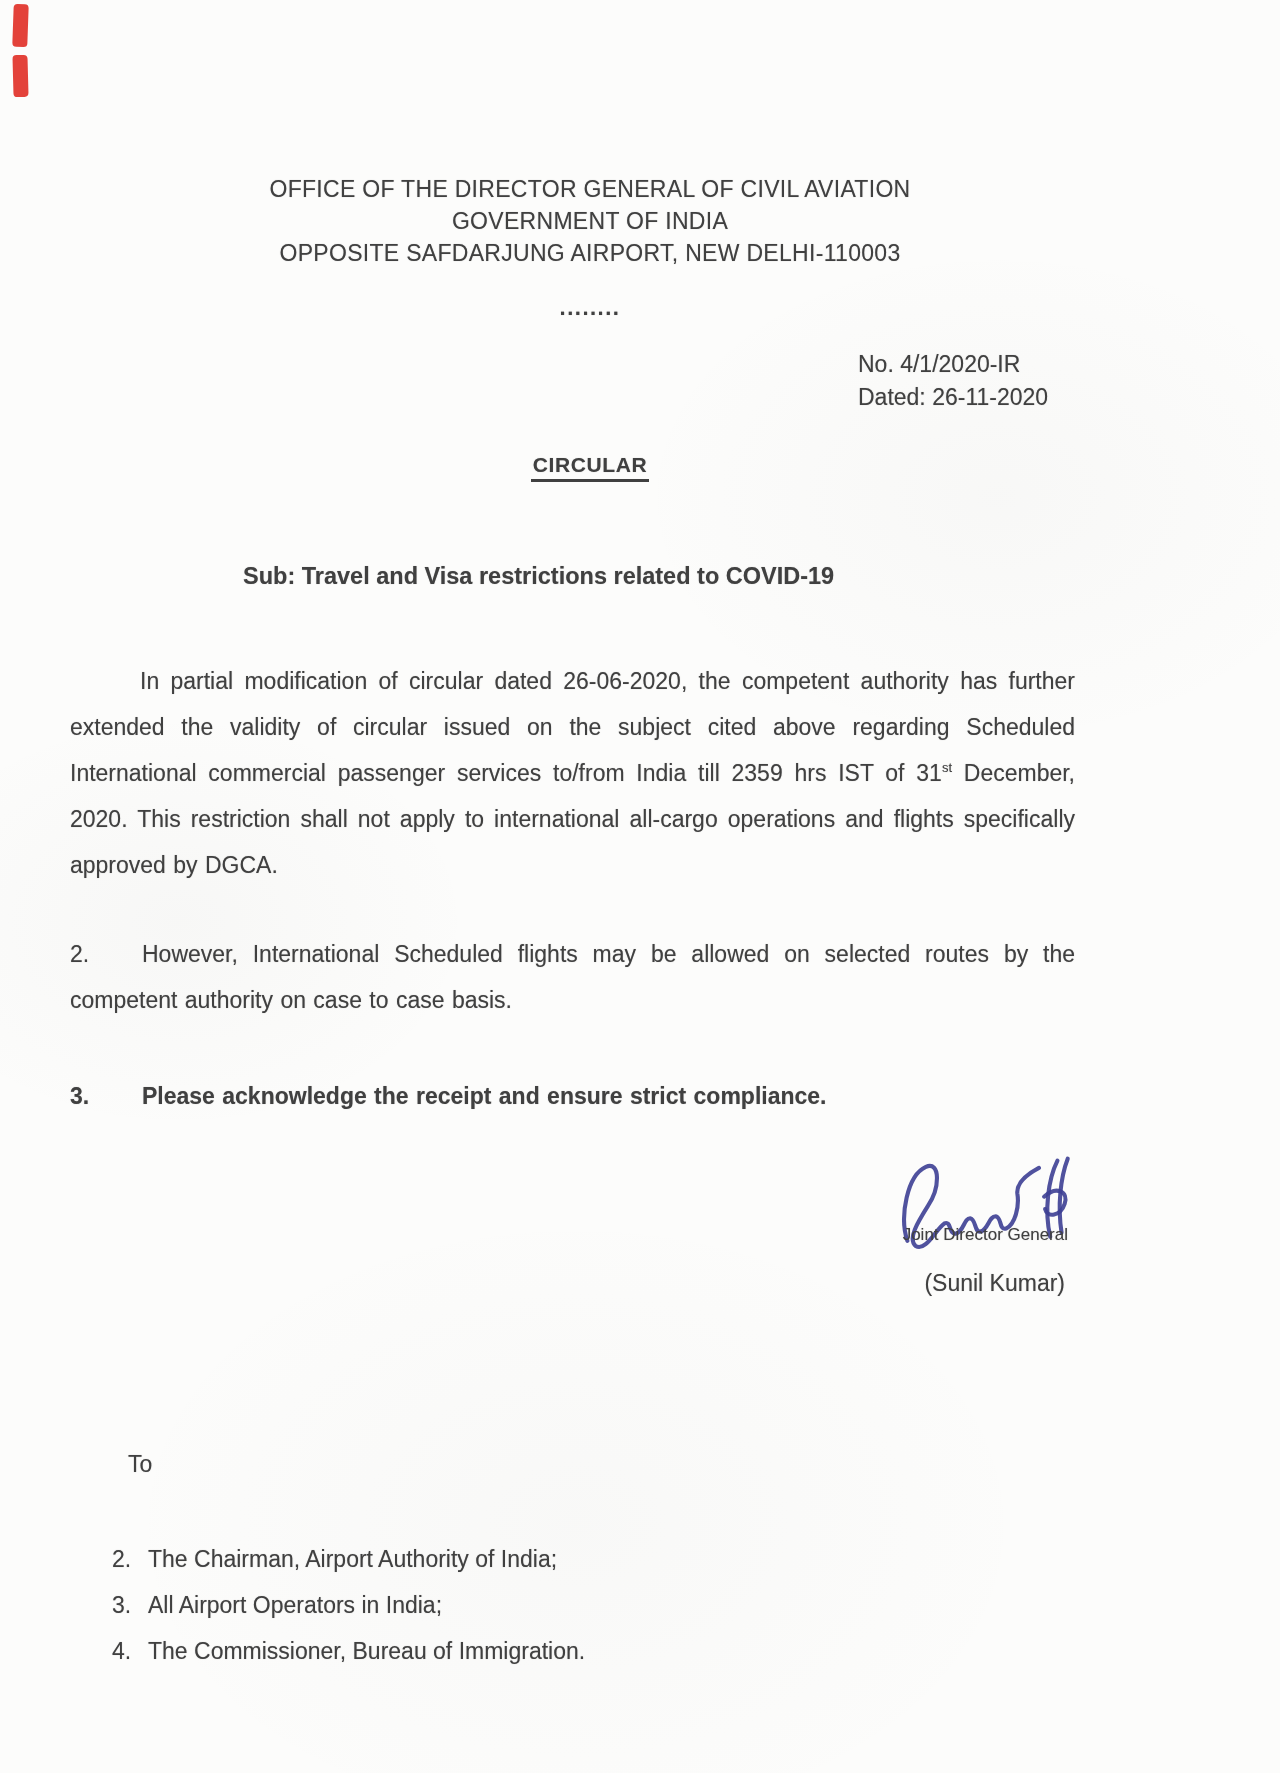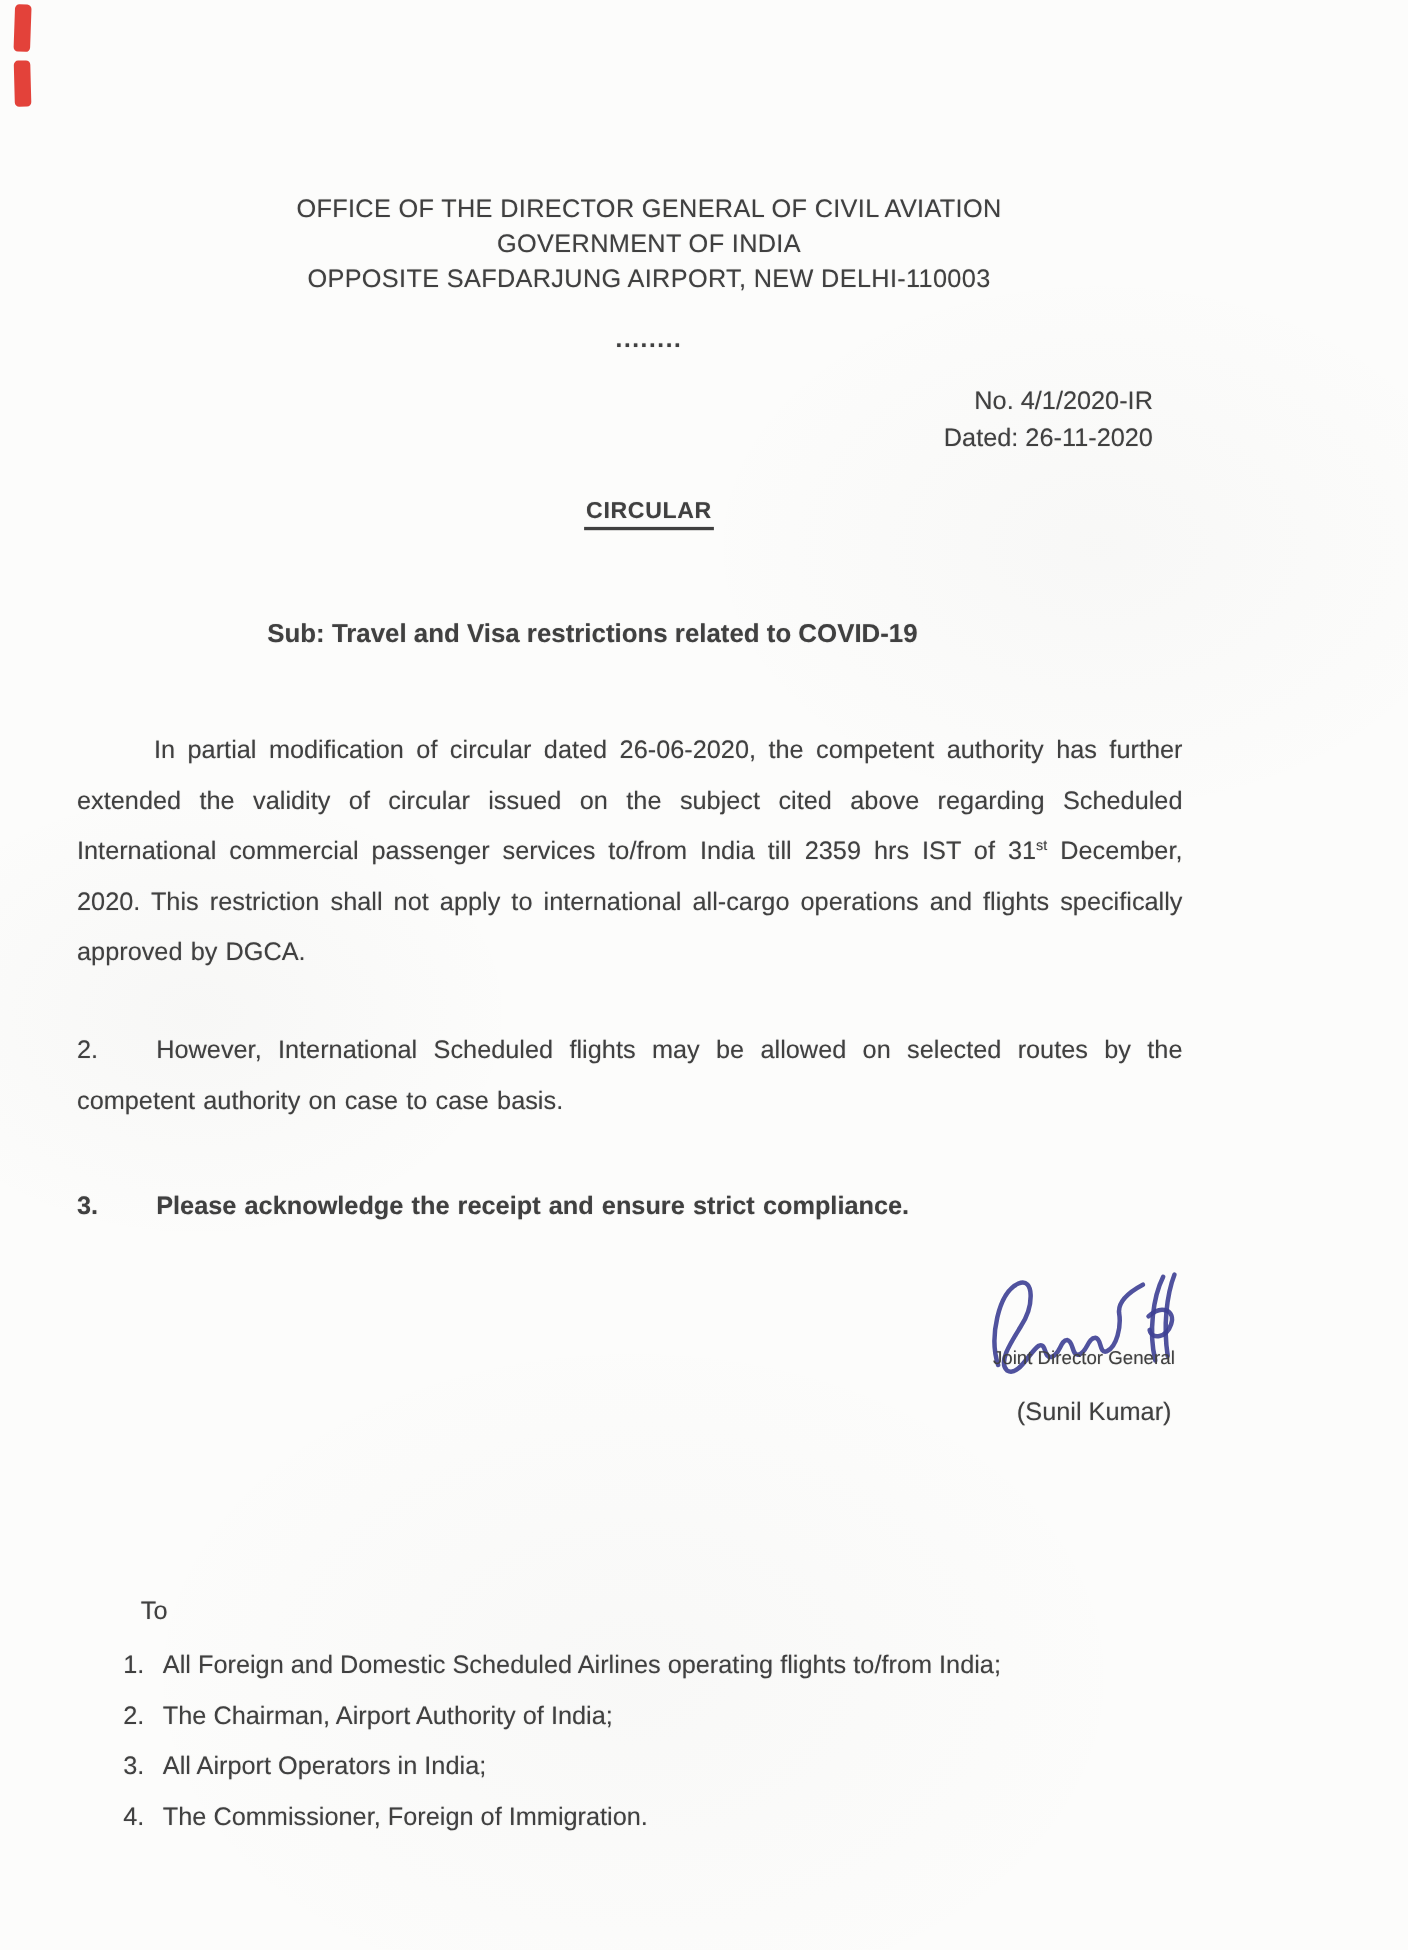--- a/index.html
+++ b/index.html
@@ -25,21 +25,21 @@
 
   
   .red-mark { position:absolute; left:13px; width:15px; background:var(--red-mark,#e13229); border-radius:4px; opacity:.92; }
   .red-mark.m1 { top:4px;  height:43px; transform:rotate(2deg); }
   .red-mark.m2 { top:55px; height:42px; transform:rotate(-1.5deg); }
 
   .letterhead { position:absolute; top:173px; left:0; width:1180px; text-align:center;
                 font-size:23px; line-height:32px; letter-spacing:.3px; }
   .letterhead .dots { font-size:22px; font-weight:bold; letter-spacing:1.5px; line-height:26px; margin-top:26px; }
 
-  .ref { position:absolute; left:858px; top:348px; font-size:23px; line-height:33px;text-align:right; }
+  .ref { position:absolute; left:858px; top:348px; font-size:23px; line-height:33px; }
 
   .circ-wrap { position:absolute; top:453px; left:0; width:1180px; text-align:center; }
   .circ-title { display:inline-block; font-weight:bold; font-size:21px; letter-spacing:.6px;
                 border-bottom:3px solid currentColor; padding:0 2px 2px 2px; }
 
   .subject { position:absolute; left:243px; top:563px; font-weight:bold; font-size:23.5px; }
 
   .para { position:absolute; left:70px; width:1005px; font-size:23px; line-height:46px;
           text-align:justify; word-spacing:1px; }
   .p1 { top:658px; text-indent:70px; }
@@ -101,26 +101,23 @@
     <path class="sig-stroke" d="M160,8 C151,26 147,57 153,82"></path>
     <path class="sig-stroke" d="M147,43 C159,32 171,38 167,50 C163,62 150,64 148,55"></path>
     <path class="sig-stroke" d="M170,6 C163,24 160,52 164,78"></path>
   </svg>
 
   <div class="sig-name">(Sunil Kumar)</div>
   <div class="sig-title">Joint Director General</div>
 
   <div class="to">To</div>
 
-  <div class="dist-row r1">
-    <span class="dnum">1.</span><span>All Foreign and Domestic Scheduled Airlines operating flights to/from India;</span>
-  </div>
   <div class="dist-row r2">
     <span class="dnum">2.</span><span>The Chairman, Airport Authority of India;</span>
   </div>
   <div class="dist-row r3">
     <span class="dnum">3.</span><span>All Airport Operators in India;</span>
   </div>
   <div class="dist-row r4">
-    <span class="dnum">4.</span><span>The Commissioner, Foreign of Immigration.</span>
+    <span class="dnum">4.</span><span>The Commissioner, Bureau of Immigration.</span>
   </div>
 
 </div>
 
 </body></html>

